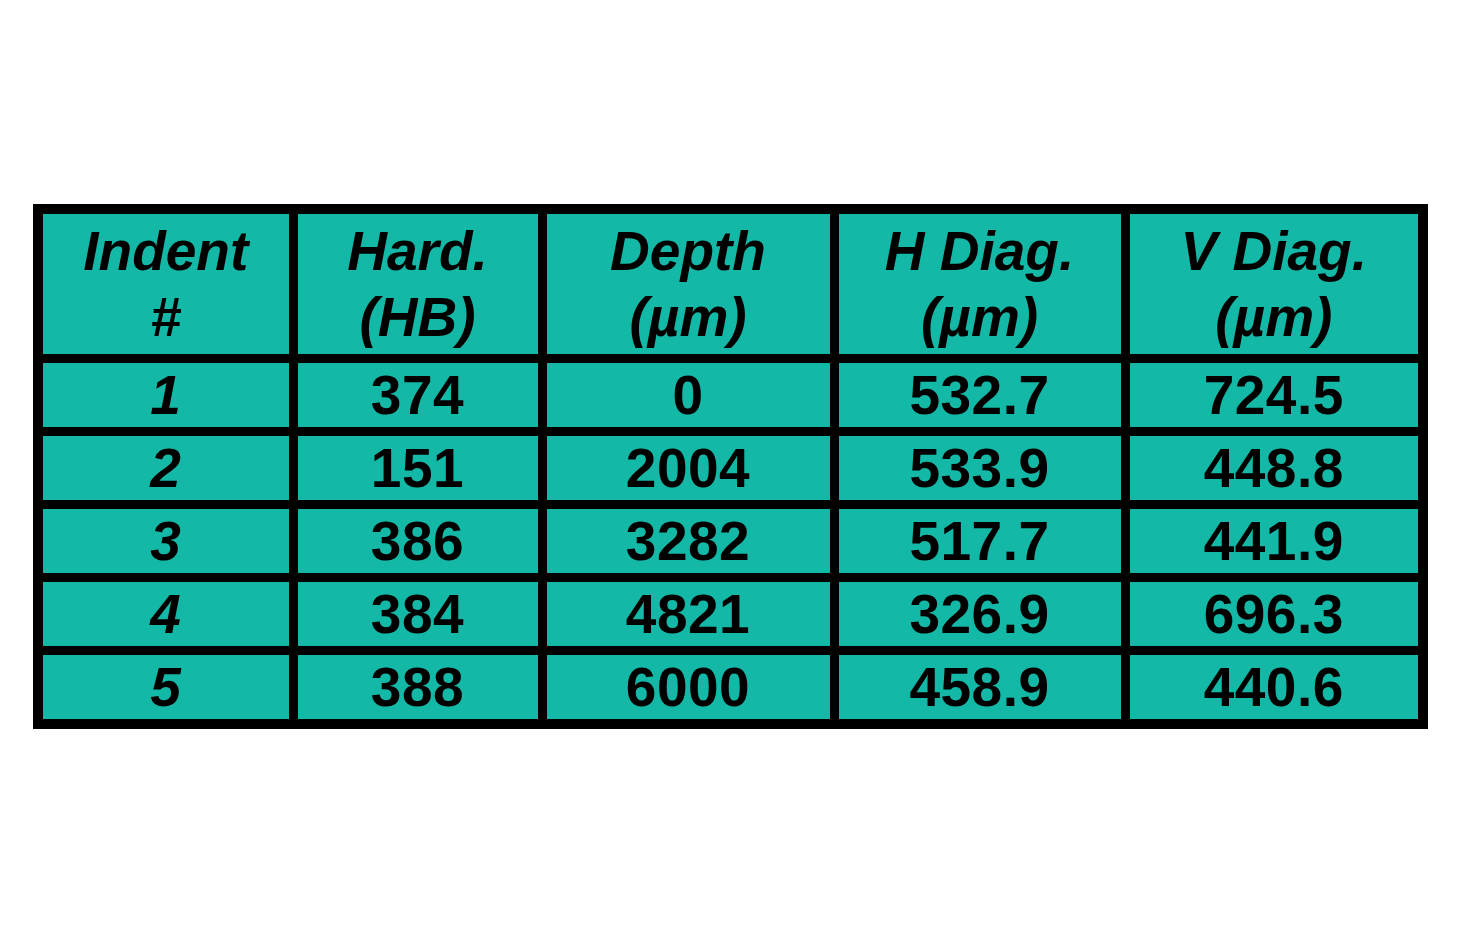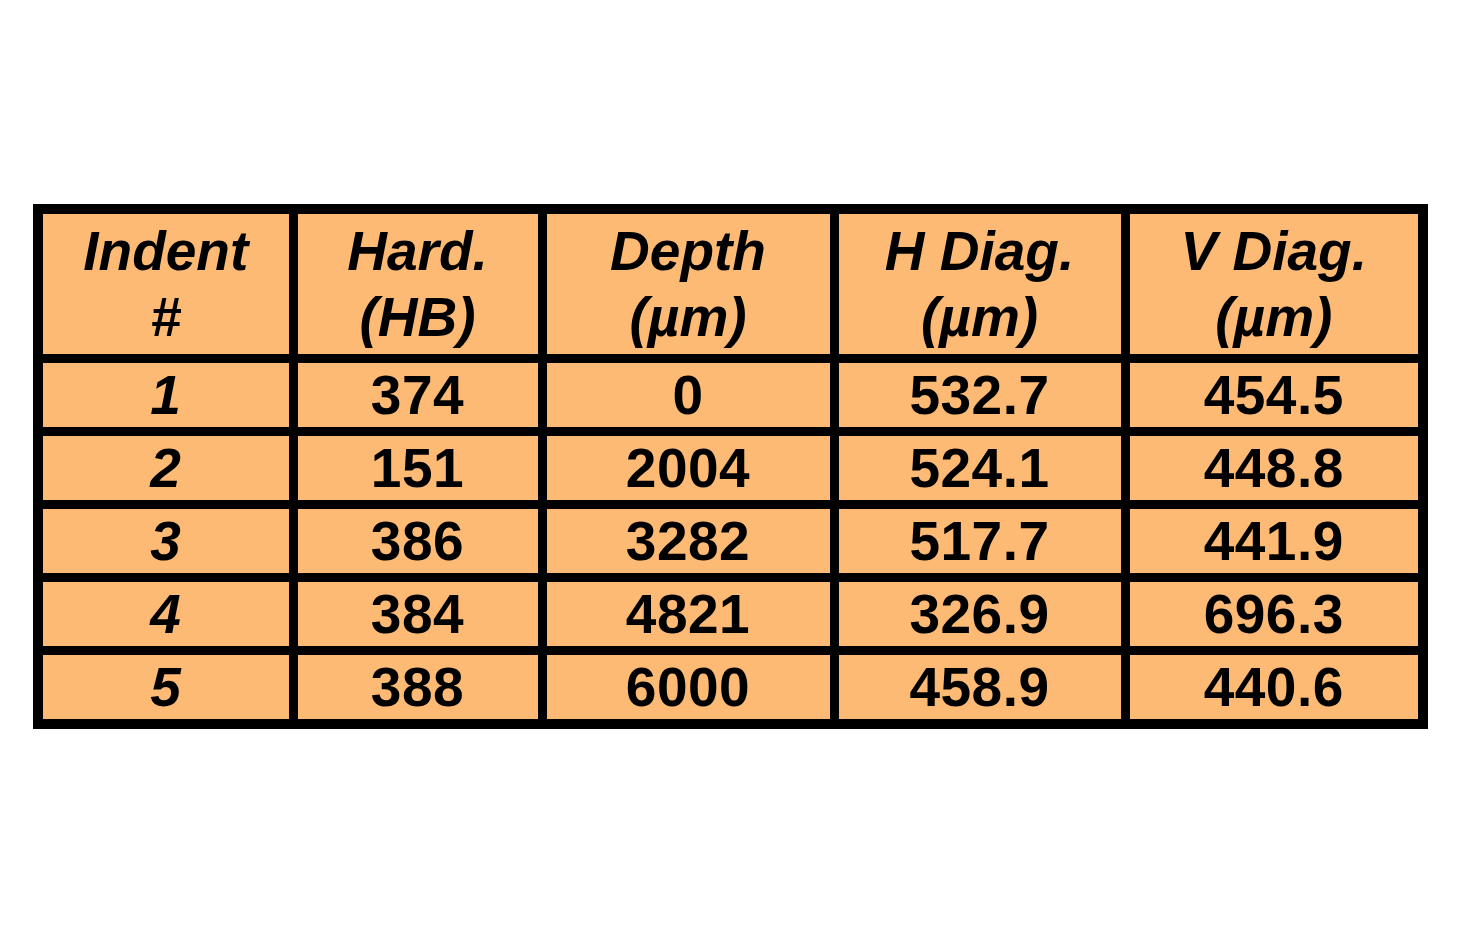--- a/index.html
+++ b/index.html
@@ -20,21 +20,21 @@
     left: 33px;
     top: 204px;
     width: 1385px;
     height: 518px;
   }
   table.data-table {
     border-collapse: collapse;
     table-layout: fixed;
     width: 100%;
     height: 100%;
-    background: #fdba74;
+    background: #14b8a6;
     border: 10px solid #000000;
     padding-left: 48px;
   }
   table.data-table th,
   table.data-table td {
     border: 9px solid #000000;
     text-align: center;
     vertical-align: middle;
     padding: 0;
     overflow: hidden;
@@ -97,27 +97,27 @@
           <span class="hline">(µm)</span>
         </th>
       </tr>
     </thead>
     <tbody>
       <tr>
         <td class="c-ind">1</td>
         <td>374</td>
         <td>0</td>
         <td>532.7</td>
-        <td>454.5</td>
+        <td>724.5</td>
       </tr>
       <tr>
         <td class="c-ind">2</td>
         <td>151</td>
         <td>2004</td>
-        <td>524.1</td>
+        <td>533.9</td>
         <td>448.8</td>
       </tr>
       <tr>
         <td class="c-ind">3</td>
         <td>386</td>
         <td>3282</td>
         <td>517.7</td>
         <td>441.9</td>
       </tr>
       <tr>

